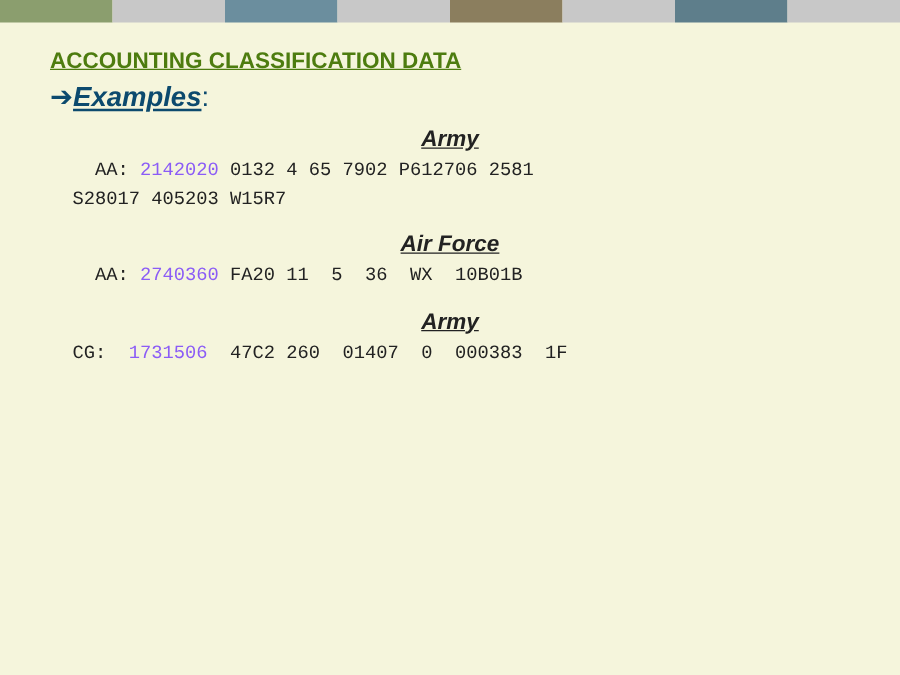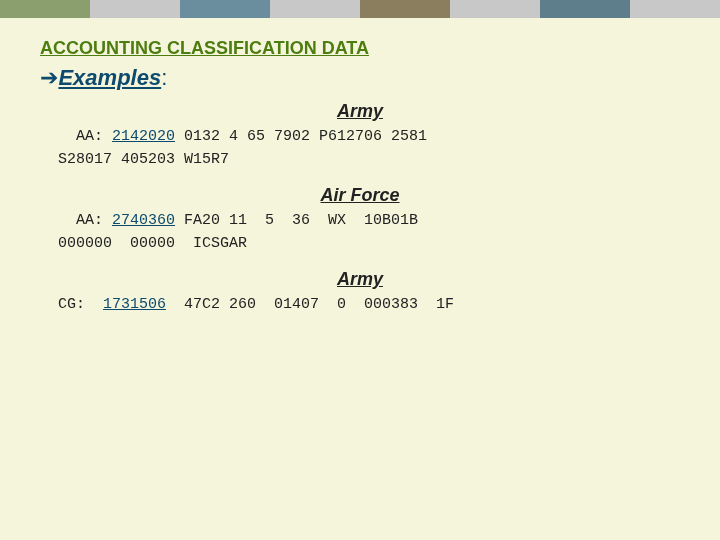--- a/index.html
+++ b/index.html
@@ -65,22 +65,21 @@
     }
 
     .code-line {
       font-size: 15px;
       color: #222;
       white-space: pre;
       line-height: 1.5;
     }
 
     .underline-red {
-      text-decoration: underline;
-      color: #0c4a6e;
+      color: #8b5cf6;
     }
 
     .dla-title {
       font-style: italic;
     }
 
     .navy-title {
       font-style: italic;
     }
   </style>
@@ -108,21 +107,20 @@
 
   <div class="section">
     <div class="section-title">Army</div>
     <div class="code-line">    AA: <span class="underline-red">2142020</span> 0132 4 65 7902 P612706 2581</div>
     <div class="code-line">  S28017 405203 W15R7</div>
   </div>
 
   <div class="section">
     <div class="section-title">Air Force</div>
     <div class="code-line">    AA: <span class="underline-red">2740360</span> FA20 11  5  36  WX  10B01B</div>
-    <div class="code-line">  000000  00000  ICSGAR</div>
   </div>
 
 
   <div class="section">
     <div class="section-title navy-title">Army</div>
     <div class="code-line">  CG:  <span class="underline-red">1731506</span>  47C2 260  01407  0  000383  1F</div>
   </div>
 
 </div>
 

